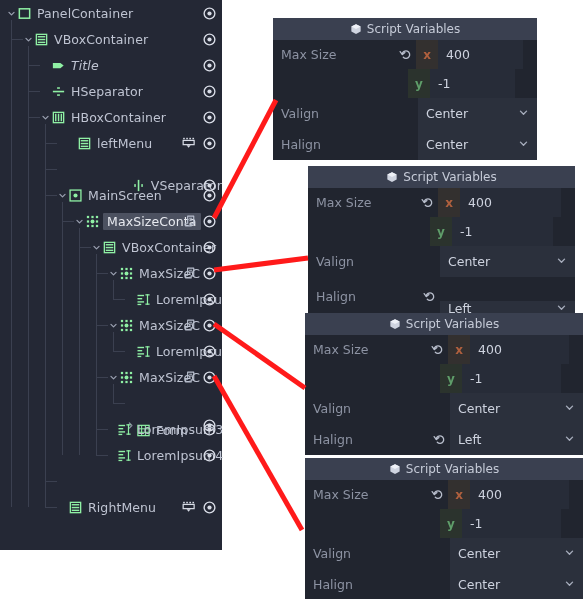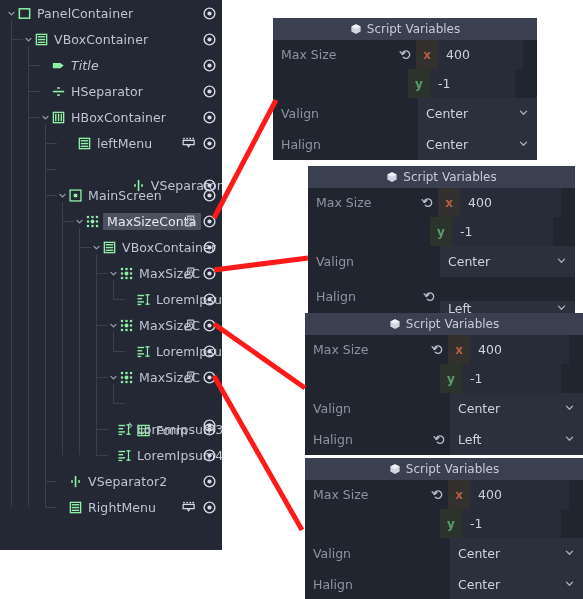--- a/index.html
+++ b/index.html
@@ -649,44 +649,20 @@
       <span class="nlabel">LoremIpsum4</span>
       <span class="rowicons">
         <span>
           <svg class="eye" viewBox="0 0 16 16" xmlns="http://www.w3.org/2000/svg">
             <circle cx="8" cy="8" r="6.6" fill="none" stroke="#d8dce6" stroke-width="1.7"></circle>
             <circle cx="8" cy="8" r="2.6" fill="#d8dce6"></circle>
           </svg>
         </span>
       </span>
     </div>
-    <div class="tree-row" style="top: 468px;">
-      <div style="width: 57px; flex: 0 0 auto; height: 26px;"></div>
-      <span class="fold empty">
-        <svg width="9" height="9" viewBox="0 0 16 16" xmlns="http://www.w3.org/2000/svg">
-          <path d="M3.5 6 L8 10.5 L12.5 6" fill="none" stroke="#9aa0b0" stroke-width="2.2" stroke-linecap="round" stroke-linejoin="round"></path>
-        </svg>
-      </span>
-      <span class="nicon">
-        <svg viewBox="0 0 16 16" width="15" height="15" xmlns="http://www.w3.org/2000/svg">
-          <rect x="7.2" y="2" width="1.7" height="12" fill="#8ff0a4"></rect>
-          <rect x="3.5" y="6.5" width="1.6" height="3" fill="#8ff0a4"></rect>
-          <rect x="11" y="6.5" width="1.6" height="3" fill="#8ff0a4"></rect>
-        </svg>
-      </span>
-      <span class="nlabel">VSeparator2</span>
-      <span class="rowicons">
-        <span>
-          <svg class="eye" viewBox="0 0 16 16" xmlns="http://www.w3.org/2000/svg">
-            <circle cx="8" cy="8" r="6.6" fill="none" stroke="#d8dce6" stroke-width="1.7"></circle>
-            <circle cx="8" cy="8" r="2.6" fill="#d8dce6"></circle>
-          </svg>
-        </span>
-      </span>
-    </div>
     <div class="tree-row" style="top: 494px;">
       <div style="width: 57px; flex: 0 0 auto; height: 26px;"></div>
       <span class="fold empty">
         <svg width="9" height="9" viewBox="0 0 16 16" xmlns="http://www.w3.org/2000/svg">
           <path d="M3.5 6 L8 10.5 L12.5 6" fill="none" stroke="#9aa0b0" stroke-width="2.2" stroke-linecap="round" stroke-linejoin="round"></path>
         </svg>
       </span>
       <span class="nicon">
         <svg viewBox="0 0 16 16" width="15" height="15" xmlns="http://www.w3.org/2000/svg">
           <rect x="2.5" y="2.5" width="11" height="11" fill="none" stroke="#8ff0a4" stroke-width="1.4"></rect>

